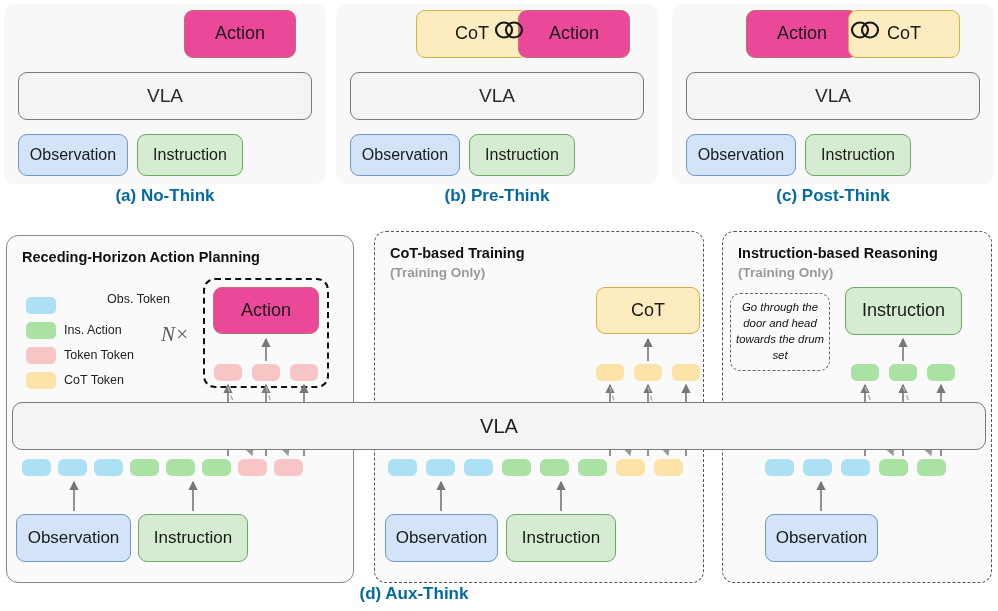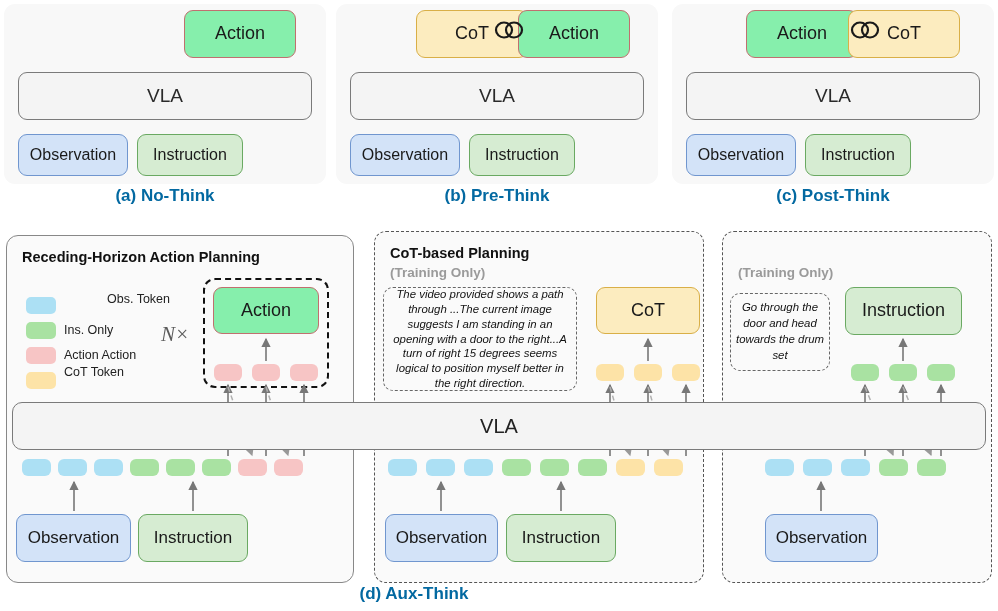--- a/index.html
+++ b/index.html
@@ -11,21 +11,21 @@
 
   
   .bx{
     position:absolute;box-sizing:border-box;
     display:flex;align-items:center;justify-content:center;
     border-radius:9px;border:1.6px solid #888;
     background:#f6f6f6;text-align:center;line-height:1.1;
   }
   .bx.obs{background:#d3e3f8;border-color:#7096cf;}
   .bx.ins{background:#d6ecd2;border-color:#6aa962;}
-  .bx.act{background:#86efac;border-color:#c0706f;}
+  .bx.act{background:#ec4899;border-color:#c0706f;}
   .bx.cot{background:#fcecbf;border-color:#d9af47;}
   .bx.vla{background:#f4f4f4;border-color:#7a7a7a;}
 
   
   .toppanel{
     position:absolute;top:4px;height:180px;width:322px;
     background:#f8f8f8;border-radius:11px;
   }
   .toppanel .vla{left:14px;width:294px;height:48px;top:68px;font-size:19px;color:#2a2a2a;}
   .toppanel .obs{left:14px;width:110px;height:42px;top:130px;font-size:16px;}
@@ -115,27 +115,27 @@
 
 <div id="bottom">
 
   <div class="bpanel solid" style="left:6px;top:10px;width:348px;height:348px;"></div>
   <div class="bptitle" style="left:22px;top:24px;">Receding-Horizon Action Planning</div>
 
   <div class="lgswatch" style="left:26px;top:72px;background:#ace0f4;"></div>
   <div class="lglabel" style="left:64px;top:67px;margin-left:43px;">Obs. Token</div>
 
   <div class="lgswatch" style="left:26px;top:97px;background:#a9e2a2;"></div>
-  <div class="lglabel" style="left:64px;top:98px;">Ins. Only</div>
+  <div class="lglabel" style="left:64px;top:98px;">Ins. Action</div>
 
   <div class="lgswatch" style="left:26px;top:122px;background:#f7c5c5;"></div>
-  <div class="lglabel" style="left:64px;top:123px;">Action Action</div>
+  <div class="lglabel" style="left:64px;top:123px;">Token Token</div>
 
   <div class="lgswatch" style="left:26px;top:147px;background:#fde3a7;"></div>
-  <div class="lglabel" style="left:64px;top:140px;">CoT Token</div>
+  <div class="lglabel" style="left:64px;top:148px;">CoT Token</div>
 
   <div class="ntimes" style="left:161px;top:97px;">N×</div>
 
   <div class="dashbox" style="left:203px;top:53px;width:126px;height:110px;"></div>
   <div class="bx act" style="left:213px;top:62px;width:106px;height:47px;font-size:18px;">Action</div>
 
   <div class="tok a" style="left:214px;top:139px;width:28px;"></div>
   <div class="tok a" style="left:252px;top:139px;width:28px;"></div>
   <div class="tok a" style="left:290px;top:139px;width:28px;"></div>
 
@@ -145,44 +145,44 @@
   <div class="tok i" style="left:130px;top:234px;width:29px;"></div>
   <div class="tok i" style="left:166px;top:234px;width:29px;"></div>
   <div class="tok i" style="left:202px;top:234px;width:29px;"></div>
   <div class="tok a" style="left:238px;top:234px;width:29px;"></div>
   <div class="tok a" style="left:274px;top:234px;width:29px;"></div>
 
   <div class="bx obs" style="left:16px;top:289px;width:115px;height:48px;font-size:17px;">Observation</div>
   <div class="bx ins" style="left:138px;top:289px;width:110px;height:48px;font-size:17px;">Instruction</div>
 
   <div class="bpanel dashed" style="left:374px;top:6px;width:330px;height:352px;"></div>
-  <div class="bptitle" style="left:390px;top:20px;">CoT-based Planning</div>
+  <div class="bptitle" style="left:390px;top:20px;">CoT-based Training</div>
   <div class="bpsub" style="left:390px;top:40px;">(Training Only)</div>
 
-  <div class="textbox" style="left:383px;top:62px;width:194px;height:104px;font-size:11.4px;line-height:1.3;">The video provided shows a path through ...The current image suggests I am standing in an opening with a door to the right...A turn of right 15 degrees  seems logical  to position myself better in the right direction.</div>
 
   <div class="bx cot" style="left:596px;top:62px;width:104px;height:47px;font-size:18px;">CoT</div>
 
   <div class="tok c" style="left:596px;top:139px;width:28px;"></div>
   <div class="tok c" style="left:634px;top:139px;width:28px;"></div>
   <div class="tok c" style="left:672px;top:139px;width:28px;"></div>
 
   <div class="tok o" style="left:388px;top:234px;width:29px;"></div>
   <div class="tok o" style="left:426px;top:234px;width:29px;"></div>
   <div class="tok o" style="left:464px;top:234px;width:29px;"></div>
   <div class="tok i" style="left:502px;top:234px;width:29px;"></div>
   <div class="tok i" style="left:540px;top:234px;width:29px;"></div>
   <div class="tok i" style="left:578px;top:234px;width:29px;"></div>
   <div class="tok c" style="left:616px;top:234px;width:29px;"></div>
   <div class="tok c" style="left:654px;top:234px;width:29px;"></div>
 
   <div class="bx obs" style="left:385px;top:289px;width:113px;height:48px;font-size:17px;">Observation</div>
   <div class="bx ins" style="left:506px;top:289px;width:110px;height:48px;font-size:17px;">Instruction</div>
 
   <div class="bpanel dashed" style="left:722px;top:6px;width:270px;height:352px;"></div>
+  <div class="bptitle" style="left:738px;top:20px;">Instruction-based Reasoning</div>
   <div class="bpsub" style="left:738px;top:40px;">(Training Only)</div>
 
   <div class="textbox" style="left:730px;top:68px;width:100px;height:78px;font-size:11.4px;line-height:1.4;">Go through the door  and head towards the drum set</div>
 
   <div class="bx ins" style="left:845px;top:62px;width:117px;height:48px;font-size:18px;">Instruction</div>
 
   <div class="tok i" style="left:851px;top:139px;width:28px;"></div>
   <div class="tok i" style="left:889px;top:139px;width:28px;"></div>
   <div class="tok i" style="left:927px;top:139px;width:28px;"></div>
 

